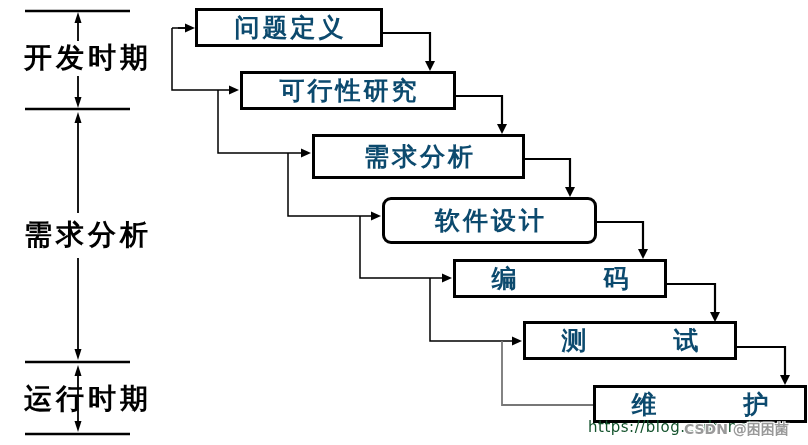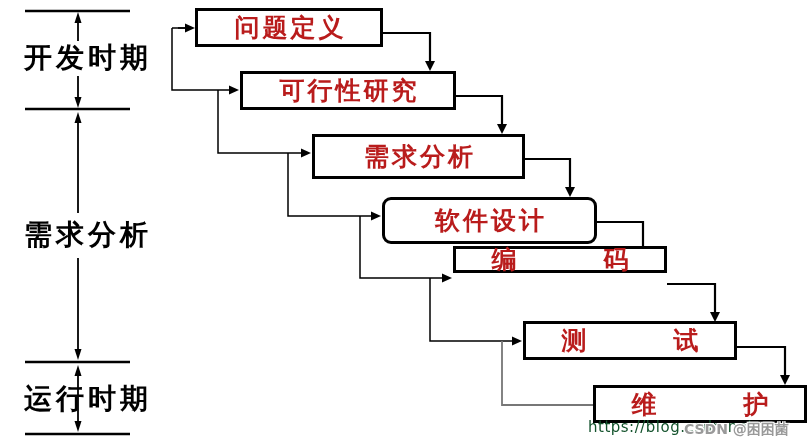--- a/index.html
+++ b/index.html
@@ -6,21 +6,21 @@
   body{
     width:808px;height:445px;background:#ffffff;overflow:hidden;position:relative;
     font-family:"DejaVu Serif","Liberation Serif",serif;
   }
   .stage{position:absolute;left:0;top:0;width:808px;height:445px;}
   svg.wires{position:absolute;left:0;top:0;z-index:1;}
   .phase-box{
     position:absolute;z-index:2;box-sizing:border-box;
     background:#ffffff;border:3px solid #000000;
     display:flex;align-items:center;justify-content:center;
-    font-size:25px;font-weight:bold;color:#b91c1c;
+    font-size:25px;font-weight:bold;color:#0c4a6e;
     letter-spacing:3px;text-indent:3px;white-space:pre;
     line-height:1;
   }
   .period-label{
     position:absolute;z-index:2;box-sizing:border-box;
     display:flex;align-items:center;justify-content:center;
     font-size:28px;font-weight:bold;color:#000000;
     letter-spacing:4px;text-indent:4px;white-space:pre;line-height:1;
     background:transparent;
   }
@@ -33,21 +33,21 @@
     position:absolute;z-index:4;left:684px;top:421px;
     font-family:"DejaVu Sans","Liberation Sans",sans-serif;
     font-size:14px;font-weight:bold;color:#9a9a9a;white-space:pre;
     text-shadow:1px 1px 0 #ffffff,-1px -1px 0 #ffffff,1px -1px 0 #ffffff,-1px 1px 0 #ffffff;
   }
   
   #box-problem-definition   {left:195px;top:8px;  width:188px;height:39px;}
   #box-feasibility-study    {left:240px;top:71px; width:216px;height:39px;}
   #box-requirements-analysis{left:312px;top:134px;width:213px;height:45px;}
   #box-software-design      {left:382px;top:197px;width:215px;height:47px;border-radius:9px;}
-  #box-coding               {left:453px;top:246px;width:214px;height:27px;}
+  #box-coding               {left:453px;top:259px;width:214px;height:39px;}
   #box-testing              {left:523px;top:321px;width:214px;height:39px;}
   #box-maintenance          {left:593px;top:385px;width:214px;height:38px;}
   
   #period-planning   {left:12px;top:42px; width:148px;height:32px;}
   #period-development{left:12px;top:219px;width:148px;height:32px;}
   #period-operation  {left:12px;top:383px;width:148px;height:32px;}
 </style>
 </head>
 <body>
 

